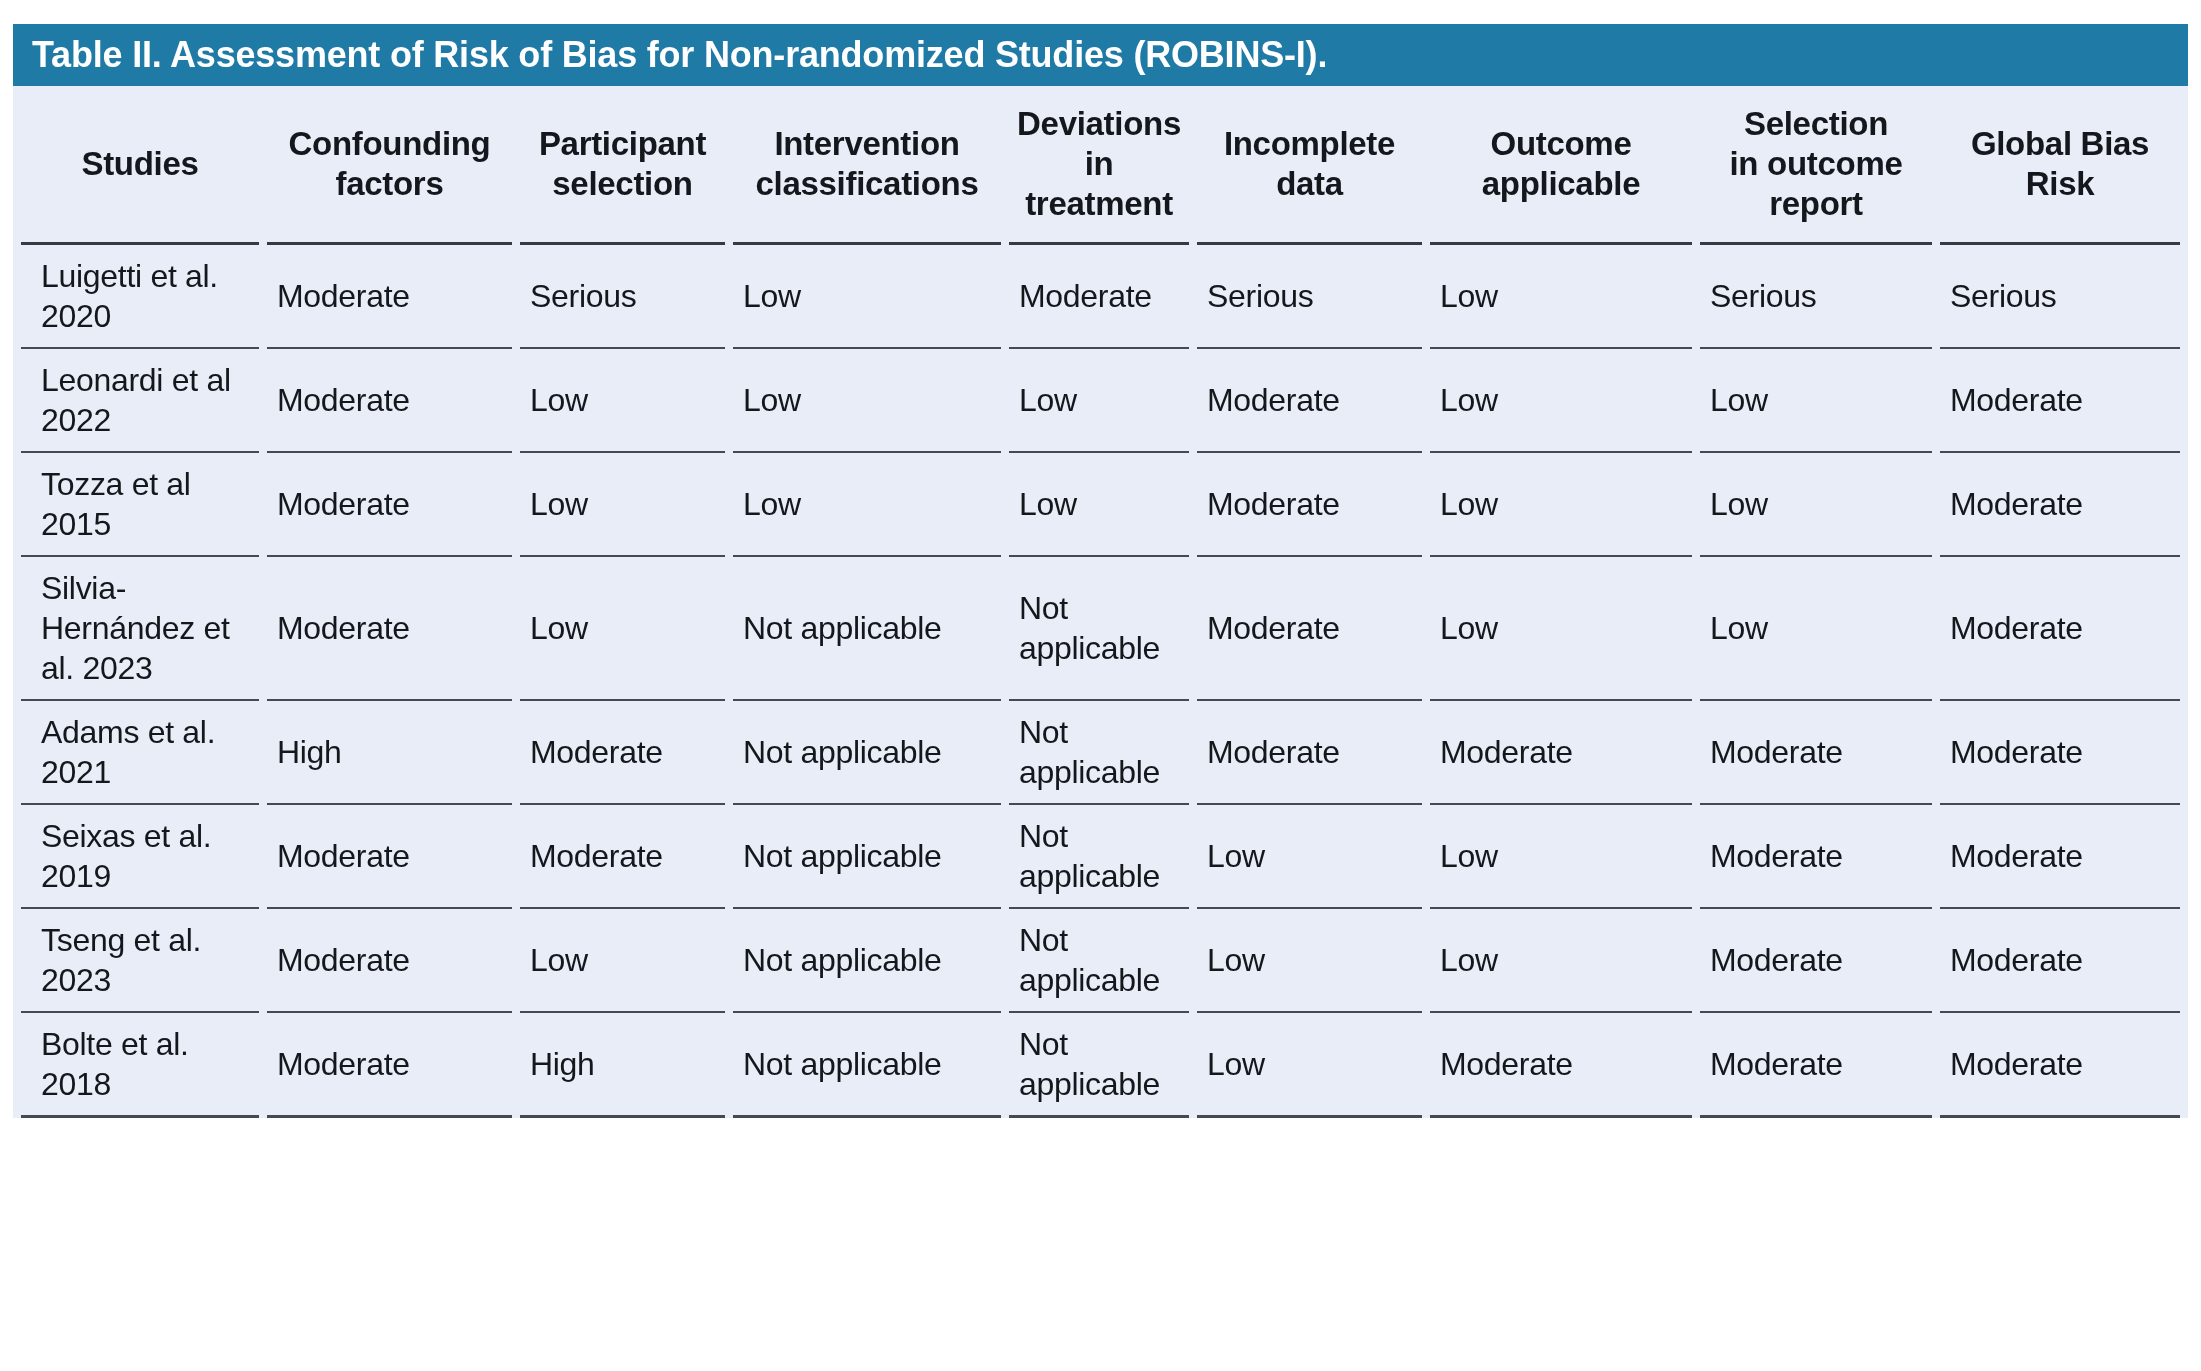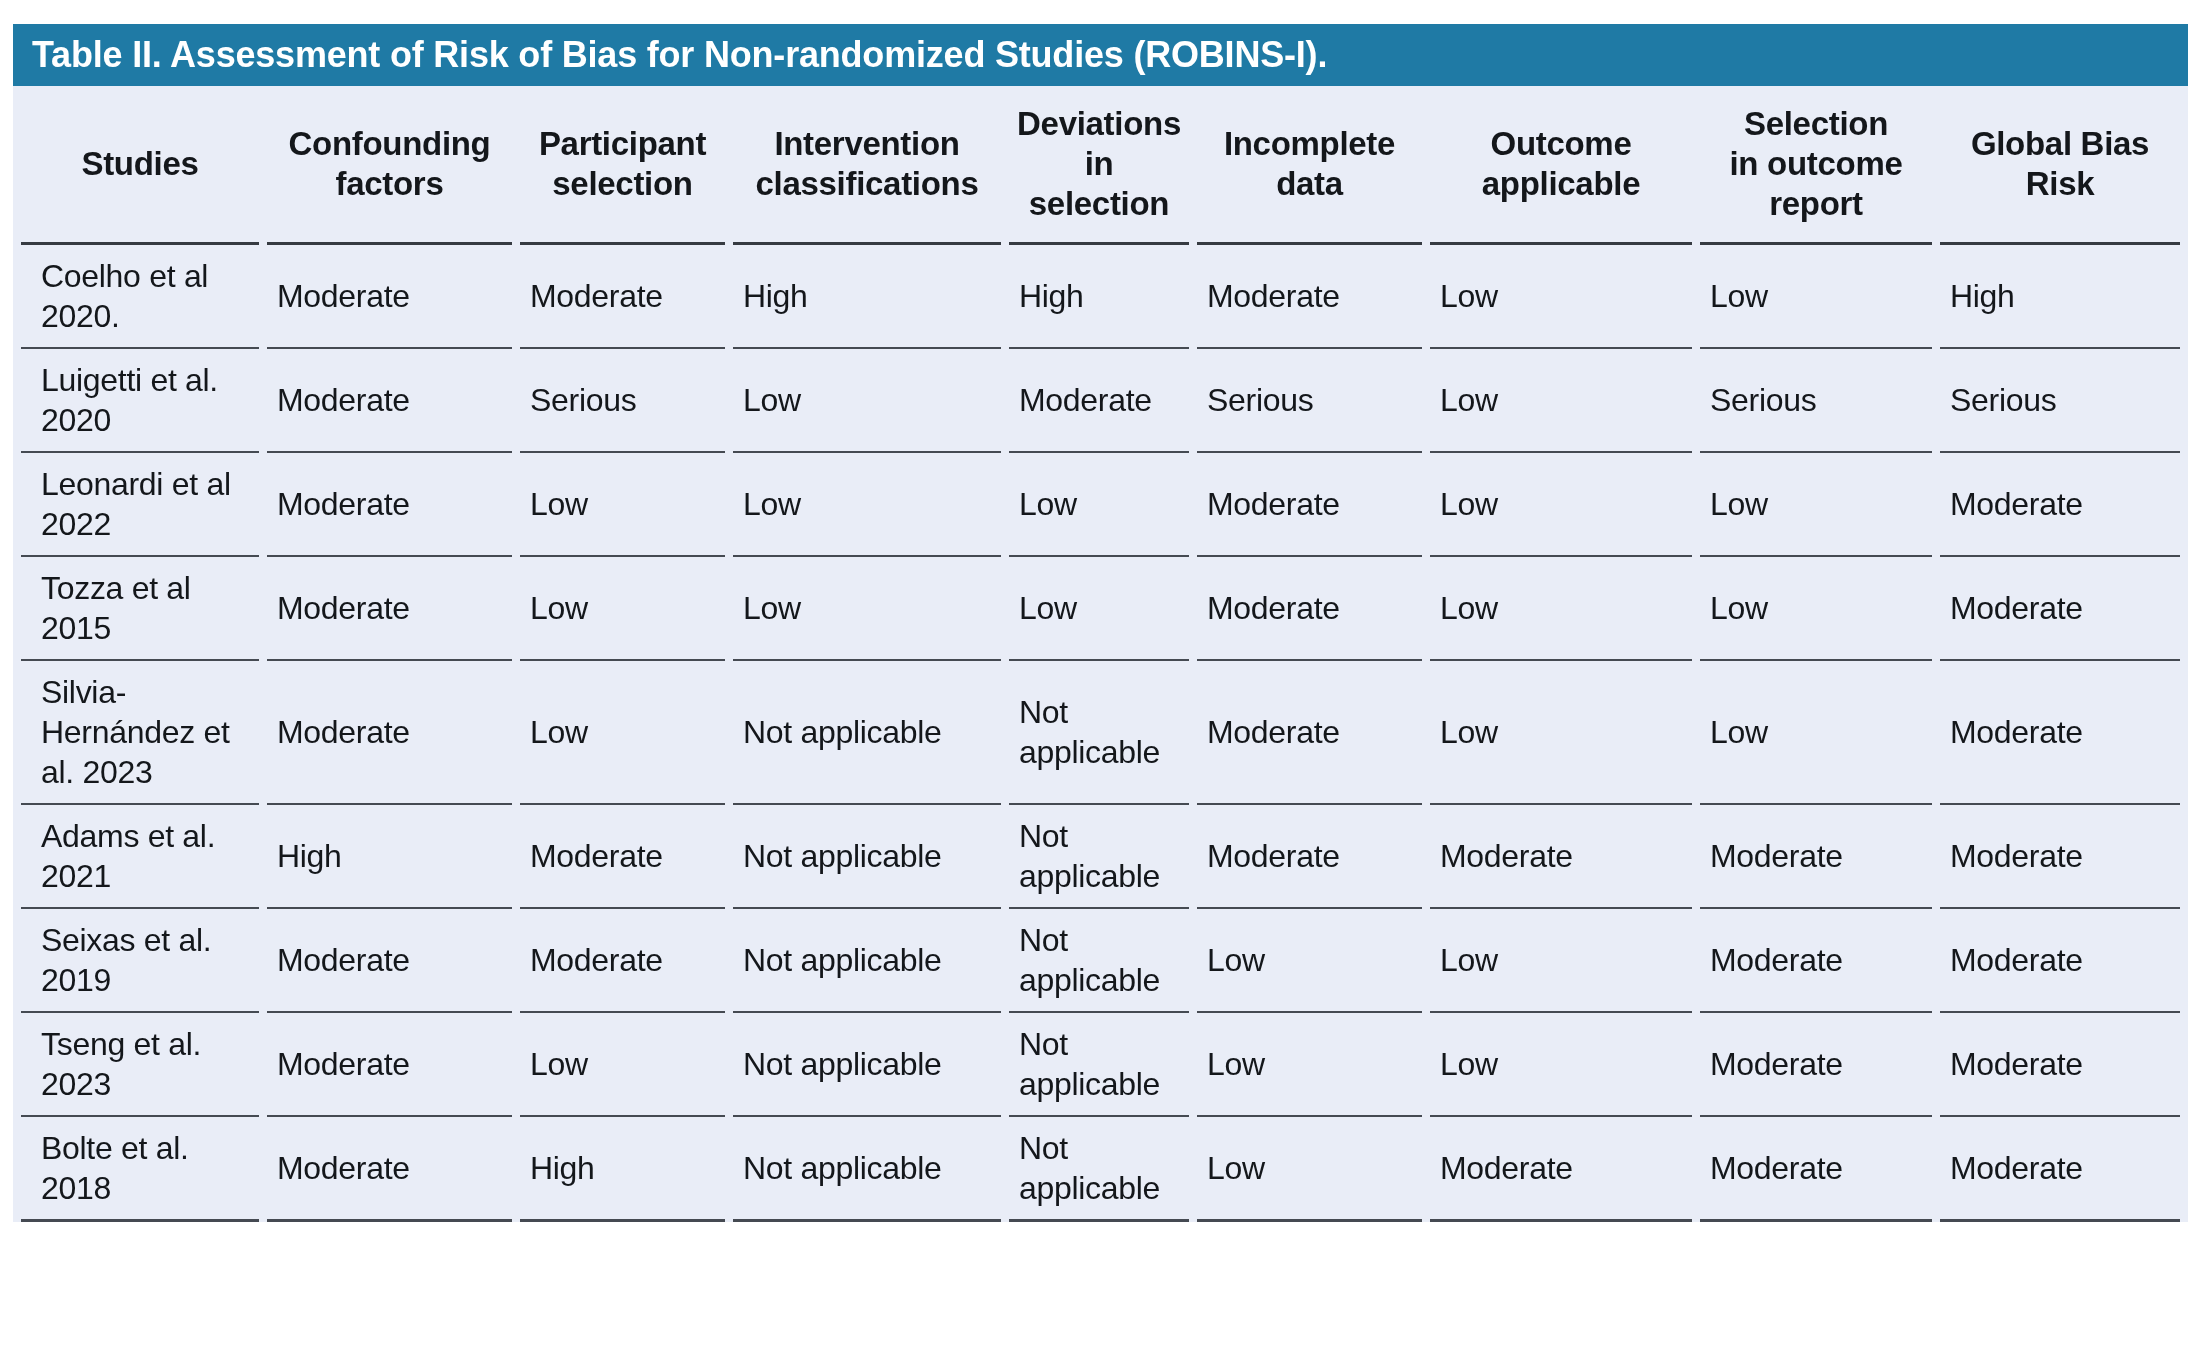--- a/index.html
+++ b/index.html
@@ -82,44 +82,33 @@
       <tr>
           <th>Studies</th>
           <th>Confounding
 factors</th>
           <th>Participant
 selection</th>
           <th>Intervention
 classifications</th>
           <th>Deviations
 in
-selection</th>
+treatment</th>
           <th>Incomplete
 data</th>
           <th>Outcome
 applicable</th>
           <th>Selection
 in outcome
 report</th>
           <th>Global Bias
 Risk</th>
         </tr>
     </thead>
     <tbody>
-        <tr>
-          <td class="study-cell">Coelho et al 2020.</td>
-          <td>Moderate</td>
-          <td>Moderate</td>
-          <td>High</td>
-          <td>High</td>
-          <td>Moderate</td>
-          <td>Low</td>
-          <td>Low</td>
-          <td>High</td>
-        </tr>
         <tr>
           <td class="study-cell">Luigetti et al. 2020</td>
           <td>Moderate</td>
           <td>Serious</td>
           <td>Low</td>
           <td>Moderate</td>
           <td>Serious</td>
           <td>Low</td>
           <td>Serious</td>
           <td>Serious</td>

